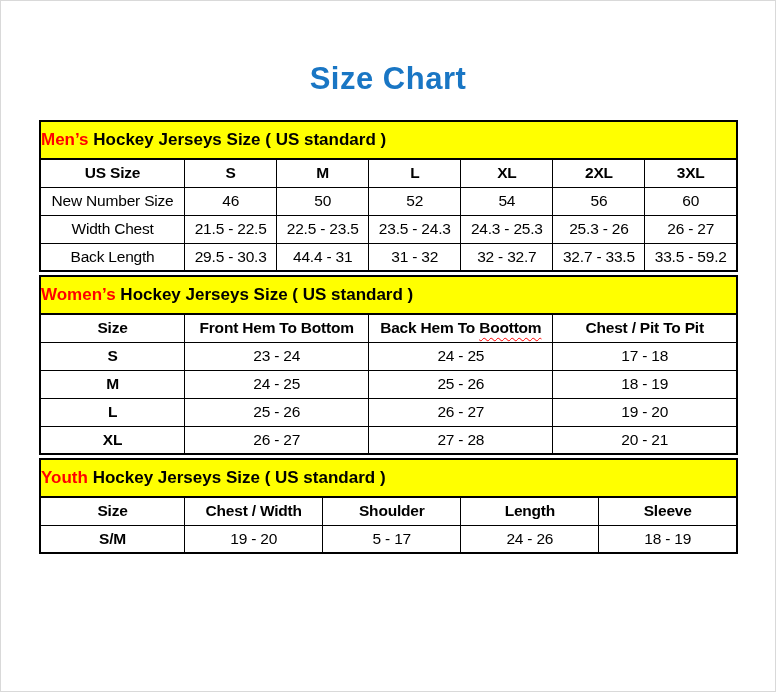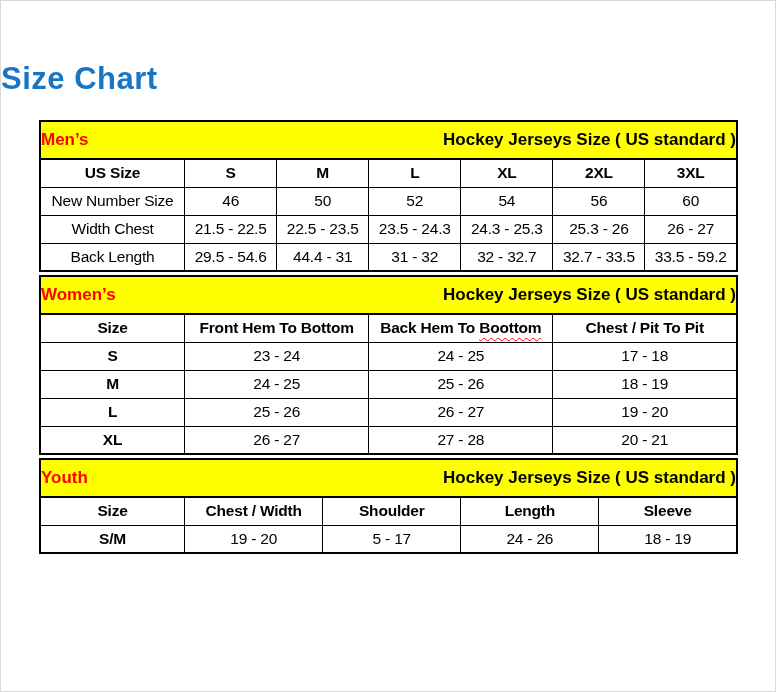--- a/index.html
+++ b/index.html
@@ -6,37 +6,38 @@
   html, body { background: #ffffff; }
   body {
     width: 776px; height: 692px;
     border: 1px solid #d9d9d9;
     font-family: "Liberation Sans", sans-serif;
     position: relative;
     overflow: hidden;
   }
   .page-title {
     margin-top: 60px;
+    text-align: center;
     font-size: 31px;
     font-weight: bold;
     letter-spacing: 0.5px;
     color: var(--title-blue, #1976C4);
   }
   .tables-wrap {
     position: absolute;
     left: 38px; top: 119px;
     width: 699px;
   }
   .size-section { margin-bottom: 3px; }
   .banner {
     height: 38px;
     background: var(--banner-yellow, #FFFF00);
     border: 2px solid var(--border-black, #000);
     border-bottom: none;
-    display: flex; align-items: center; justify-content: space-between;
+    display: flex; align-items: center; justify-content: flex-start;
     font-weight: bold; font-size: 17px;
     color: #000;
     white-space: pre;
   }
   .banner-accent { color: var(--accent-red, #FF0000); }
   table.size-table {
     width: 100%;
     border-collapse: collapse;
     table-layout: fixed;
     border: 2px solid var(--border-black, #000);
@@ -111,21 +112,21 @@
             <td>Width Chest</td>
             <td>21.5 - 22.5</td>
             <td>22.5 - 23.5</td>
             <td>23.5 - 24.3</td>
             <td>24.3 - 25.3</td>
             <td>25.3 - 26</td>
             <td>26 - 27</td>
           </tr>
           <tr>
             <td>Back Length</td>
-            <td>29.5 - 54.6</td>
+            <td>29.5 - 30.3</td>
             <td>44.4 - 31</td>
             <td>31 - 32</td>
             <td>32 - 32.7</td>
             <td>32.7 - 33.5</td>
             <td>33.5 - 59.2</td>
           </tr>
         </tbody>
       </table>
   </section>
 

